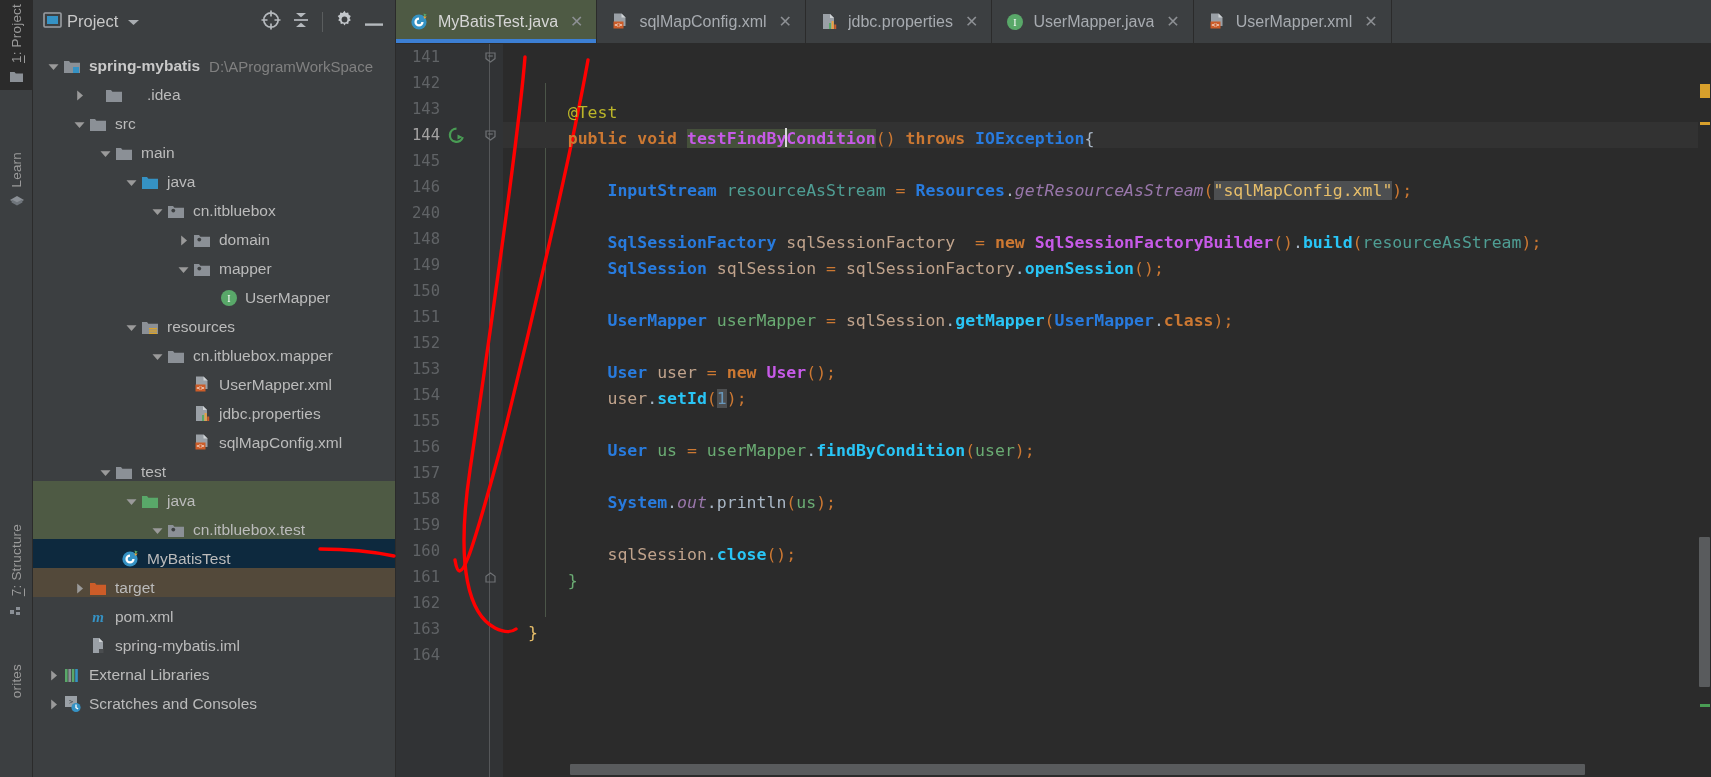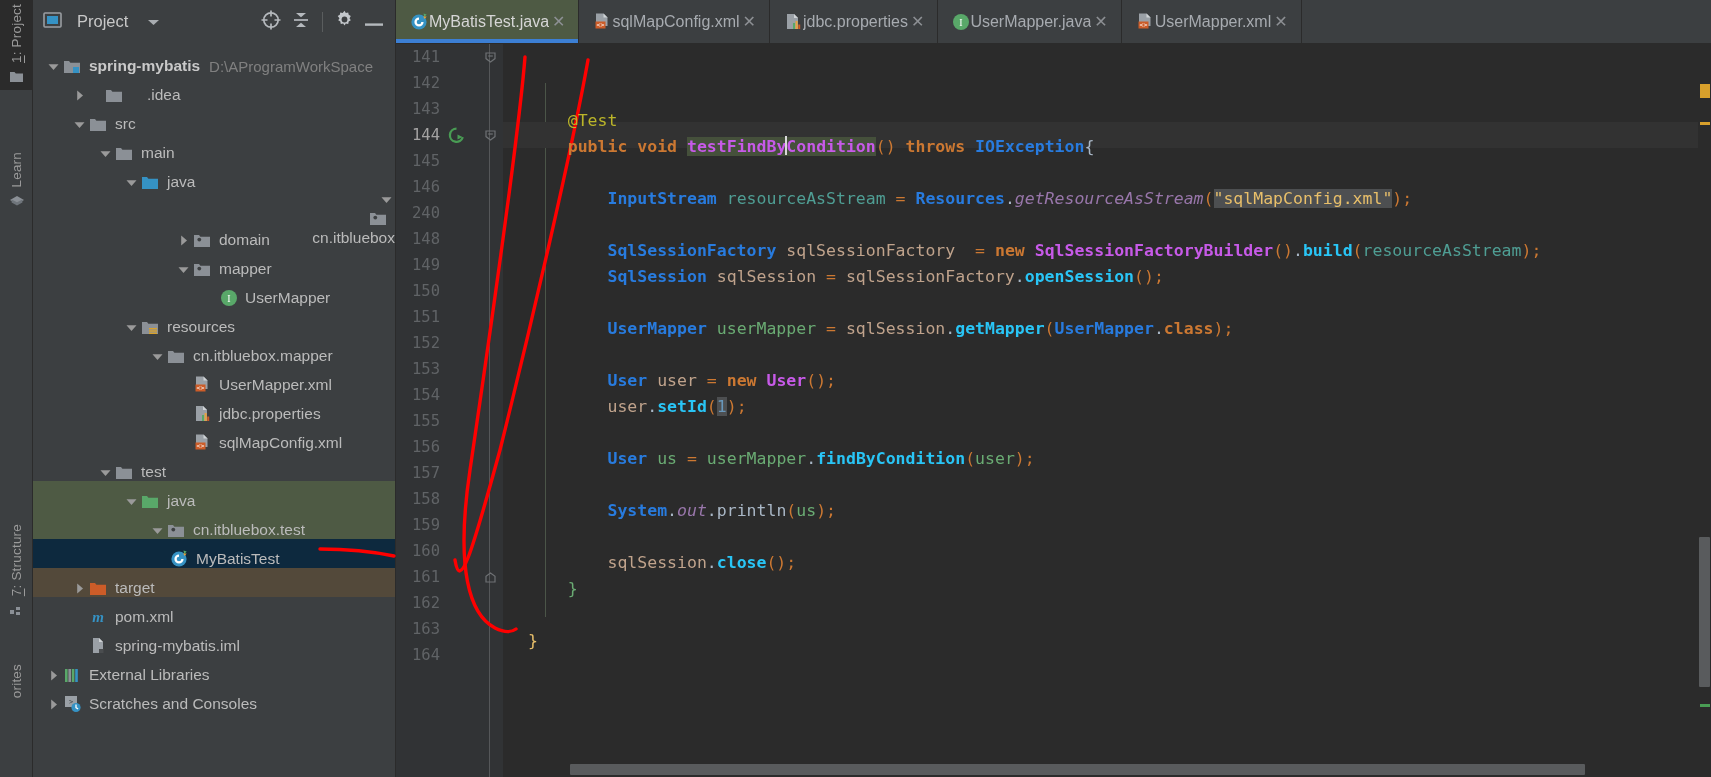--- a/index.html
+++ b/index.html
@@ -36,21 +36,21 @@
     width:363px; flex:0 0 363px; height:777px;
     background:#3c3f41; display:flex; flex-direction:column;
     border-right:1px solid #2b2b2b;
   }
   .proj-toolbar {
     height:44px; display:flex; align-items:center;
     padding:0 6px 0 10px; background:#3c3f41;
     border-bottom:1px solid #2b2b2b00;
   }
   .proj-title {
-    display:flex; align-items:center; gap:15px;
+    display:flex; align-items:center; gap:5px;
     color:#c8c8c8; font-size:16.5px; cursor:default;
   }
   .proj-chevron { margin-left:4px; }
   .tb-spacer { flex:1; }
   .tb-btn {
     width:30px; height:30px; display:flex; align-items:center; justify-content:center;
     cursor:default;
   }
   .tb-sep { width:1px; height:20px; background:#5a5d5e; margin:0 6px; }
 
@@ -75,21 +75,21 @@
   .label.bold { font-weight:bold; color:#c9c9c9; }
   .path { color:#808080; margin-left:9px; font-size:15px; }
 
   
   .editorarea { flex:1; height:777px; position:relative; background:#2b2b2b; display:flex; flex-direction:column; }
   .tabsbar {
     height:44px; background:#3c3f41; display:flex; align-items:stretch;
     border-bottom:1px solid #2b2b2b; position:relative;
   }
   .tab {
-    display:flex; align-items:center; gap:0;
+    display:flex; align-items:center; gap:9px;
     padding:0 13px 0 14px; font-size:16px; color:#a7abb0;
     border-right:1px solid #2b2b2b; position:relative; cursor:default;
     max-width:210px;
   }
   .tab.active { background:#4e5a44; color:#d6d6d6; }
   .tab.active:after {
     content:""; position:absolute; left:0; right:0; bottom:0; height:4px; background:#3c7fd4;
   }
   .tabclose { color:#8d9094; font-size:16px; margin-left:3px; }
   .tabtxt { overflow:hidden; text-overflow:ellipsis; white-space:nowrap; }
@@ -111,21 +111,21 @@
   .foldcol {
     position:absolute; left:85px; top:0; width:18px; height:100%;
     display:flex; align-items:center; justify-content:center;
   }
   .foldline { position:absolute; left:93px; top:0; bottom:0; width:1px; background:#555759; }
 
   .codepane { flex:1; position:relative; background:#2b2b2b; overflow:hidden; }
   .code {
     font-family:"DejaVu Sans Mono", monospace; font-size:16.5px;
     line-height:26px; white-space:pre; color:#a9b7c6;
-    padding-left:25px; padding-top:12px;
+    padding-left:25px; padding-top:4px;
   }
   .cl { height:26px; }
   .indentguide { position:absolute; left:42px; top:39px; bottom:160px; width:1px; background:#4b5548; }
 
   
   .t-ann   { color:#bbb529; }
   .t-kw    { color:#cc7832; font-weight:bold; }
   .t-kwp   { color:#cc7832; }
   .t-methc { color:#29c5f6; font-weight:bold; }
   .t-var   { color:#c0a38c; }
@@ -322,21 +322,21 @@
           </span>
           <span class="nodeicon">
             <span style="display: inline-flex; align-items: center;">
               <svg width="19" height="16" viewBox="0 0 19 16">
                 <path d="M1 2h5l1.4 1.8H17V14H1z" fill="#3592c4"></path>
               </svg>
             </span>
           </span>
           <span class="label">java</span>
         </div>
-        <div class="row" style="padding-left: 116px; flex-direction: column;">
+        <div class="row" style="padding-left: 116px;">
           <span class="arrow">
             <svg width="11" height="8" viewBox="0 0 11 8">
               <path d="M0.5 1.2h10L5.5 7z" fill="#9a9a9a"></path>
             </svg>
           </span>
           <span class="nodeicon">
             <span style="display: inline-flex; align-items: center;">
               <svg width="19" height="16" viewBox="0 0 19 16">
                 <path d="M1 2h5l1.4 1.8H17V14H1z" fill="#8b9096"></path>
                 <circle cx="6.3" cy="6.6" r="1.9" fill="#3c3f41"></circle>
@@ -508,21 +508,21 @@
           <span class="nodeicon">
             <span style="display: inline-flex; align-items: center;">
               <svg width="19" height="16" viewBox="0 0 19 16">
                 <path d="M1 2h5l1.4 1.8H17V14H1z" fill="#8b9096"></path>
                 <circle cx="6.3" cy="6.6" r="1.9" fill="#3c3f41"></circle>
               </svg>
             </span>
           </span>
           <span class="label">cn.itbluebox.test</span>
         </div>
-        <div class="row sel-blue" style="padding-left: 119px;">
+        <div class="row sel-blue" style="padding-left: 70px;">
           <span class="arrow"></span>
           <span class="nodeicon">
             <span style="display: inline-flex; align-items: center;">
               <svg width="19" height="19" viewBox="0 0 19 19">
                 <circle cx="9" cy="10" r="7.6" fill="#3592c4"></circle>
                 <path d="M9 5.4a4.6 4.6 0 1 0 4.6 4.6h-2.3A2.3 2.3 0 1 1 9 7.7z" fill="#ffffff"></path>
                 <path d="M13.5 1.5l3.2 1.1-2.4 2.4z" fill="#59a869"></path>
                 <path d="M13.2 4.6l3.4-.2-1.8 2.6z" fill="#e8a33d"></path>
               </svg>
             </span>

